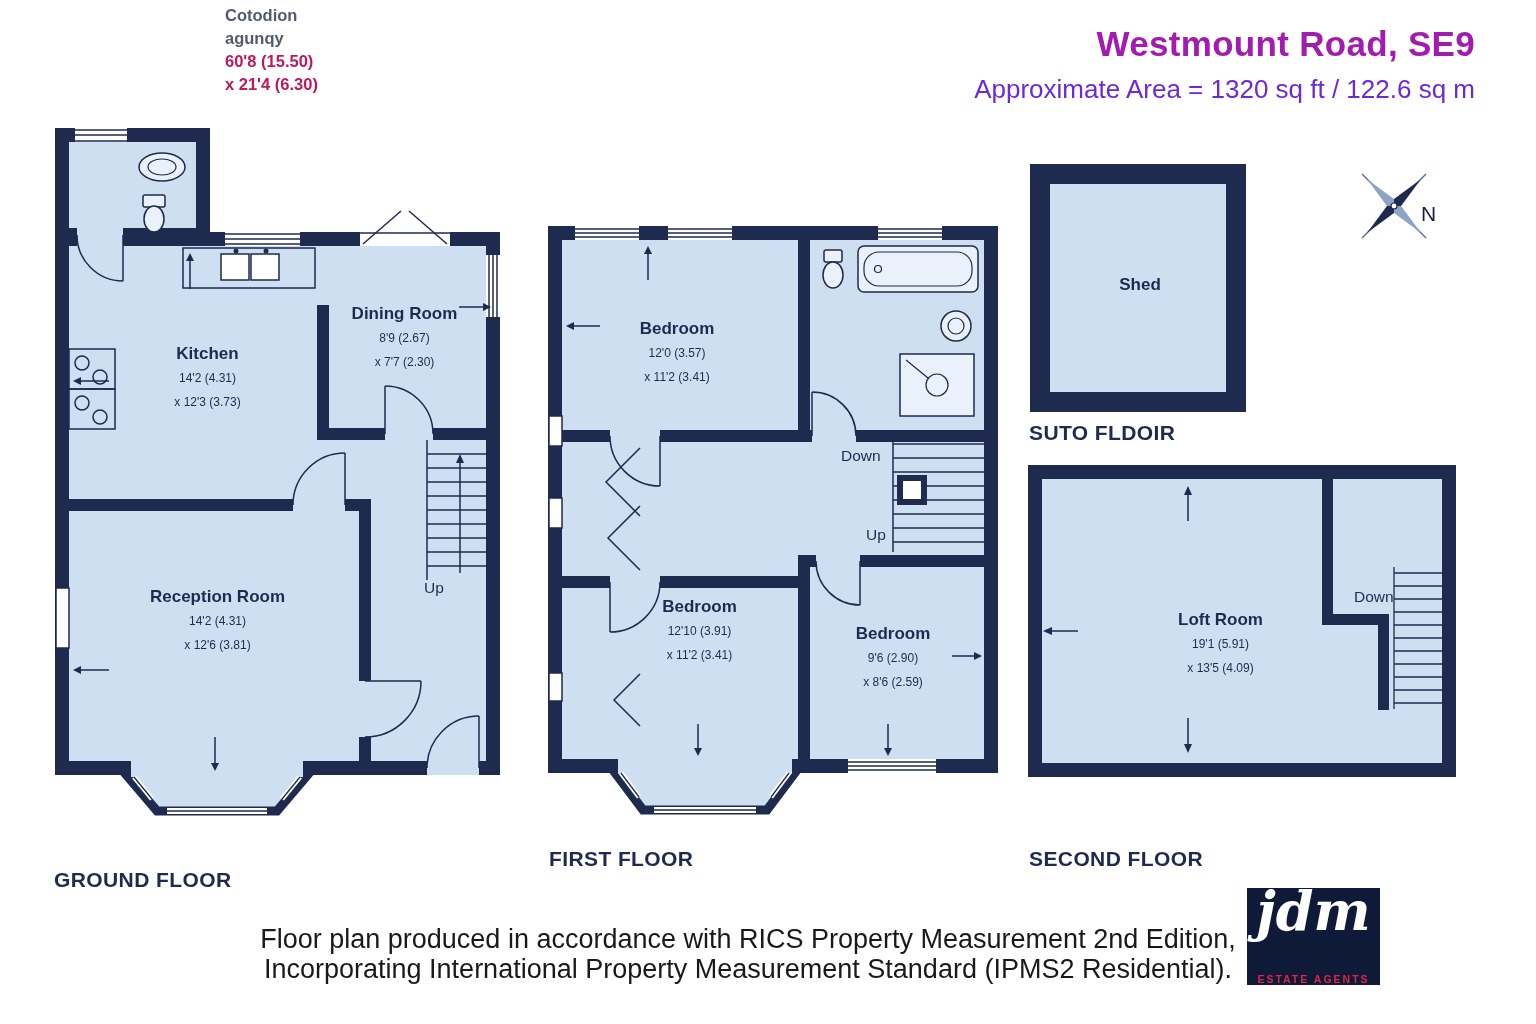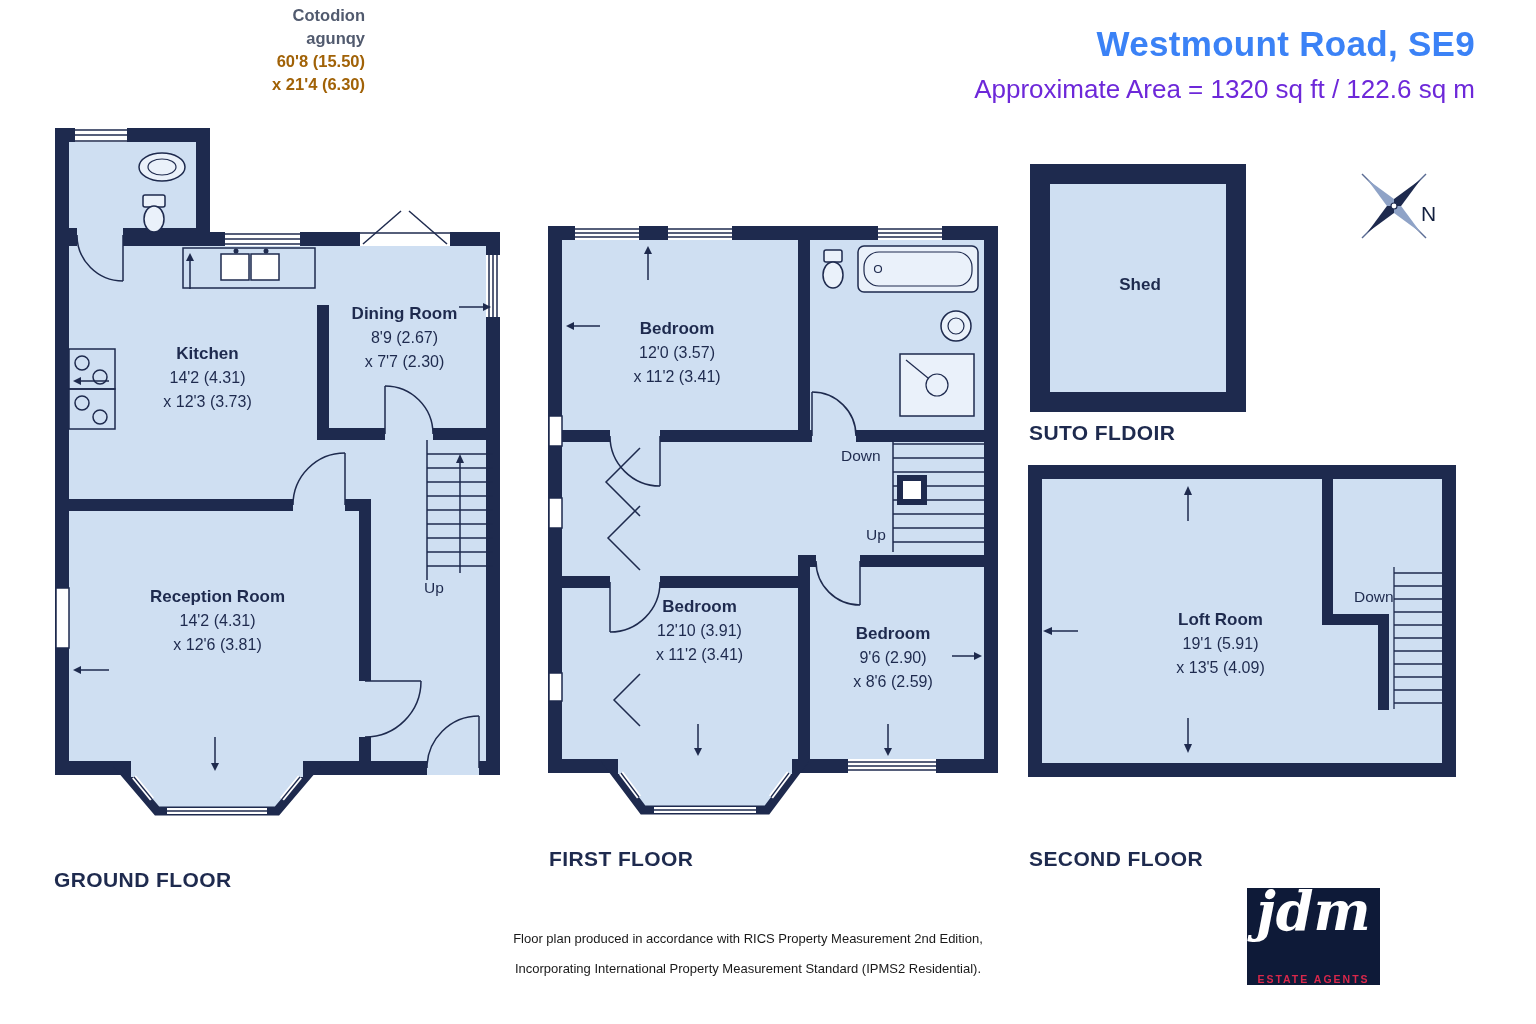--- a/index.html
+++ b/index.html
@@ -1,34 +1,34 @@
 <!DOCTYPE html>
 <html><head>
 <meta charset="utf-8">
 <style>
   *{margin:0;padding:0;box-sizing:border-box}
   html,body{background:#ffffff}
   body{font-family:"Liberation Sans",sans-serif;color:#1e2a4e}
   .page{position:relative;width:1536px;height:1024px;background:#fff;overflow:hidden}
   svg{position:absolute;display:block}
-  .watermark{position:absolute;left:225px;top:4px;width:140px;text-align:right;
+  .watermark{position:absolute;left:225px;top:4px;width:140px;text-align:left;
              font-size:16.5px;font-weight:600;line-height:23px;color:#515a6e}
-  .watermark .wm-dim{color:#a16207}
+  .watermark .wm-dim{color:#be185d}
   .page-title{position:absolute;left:700px;top:24px;width:775px;text-align:right;
-              font-size:35px;font-weight:bold;color:#3b82f6;letter-spacing:.3px}
+              font-size:35px;font-weight:bold;color:#a21caf;letter-spacing:.3px}
   .page-subtitle{position:absolute;left:700px;top:74px;width:775px;text-align:right;
               font-size:26px;color:#6d28d9}
   .room-label{position:absolute;text-align:center;color:#1e2a4e}
   .room-name{font-size:17px;font-weight:bold;line-height:24px}
-  .room-dim{font-size:16px;line-height:24px}
+  .room-dim{font-size:12px;line-height:24px}
   .stair-label{position:absolute;font-size:15.5px;color:#1e2a4e}
   .floor-label{position:absolute;font-size:21px;font-weight:bold;letter-spacing:.4px;color:#1e2a4e}
   .north-label{position:absolute;left:1421px;top:202px;font-size:21px;color:#13203f}
   .footer-text{position:absolute;left:258px;top:924px;width:980px;text-align:center;
-               font-size:13px;line-height:30px;color:#191919}
+               font-size:27px;line-height:30px;color:#191919}
   .logo{position:absolute;left:1247px;top:888px;width:133px;height:97px;background:#0e1a38;
         display:flex;flex-direction:column;align-items:center;justify-content:space-between}
   .logo-jdm{font-family:"DejaVu Serif",serif;font-style:italic;font-weight:bold;
             font-size:54px;line-height:1;color:#ffffff;margin-top:-4px}
   .logo-tag{font-size:10.5px;font-weight:bold;letter-spacing:2px;color:#d9274b;margin-top:12px}
 </style>
 </head>
 <body>
 
 <div class="page">

